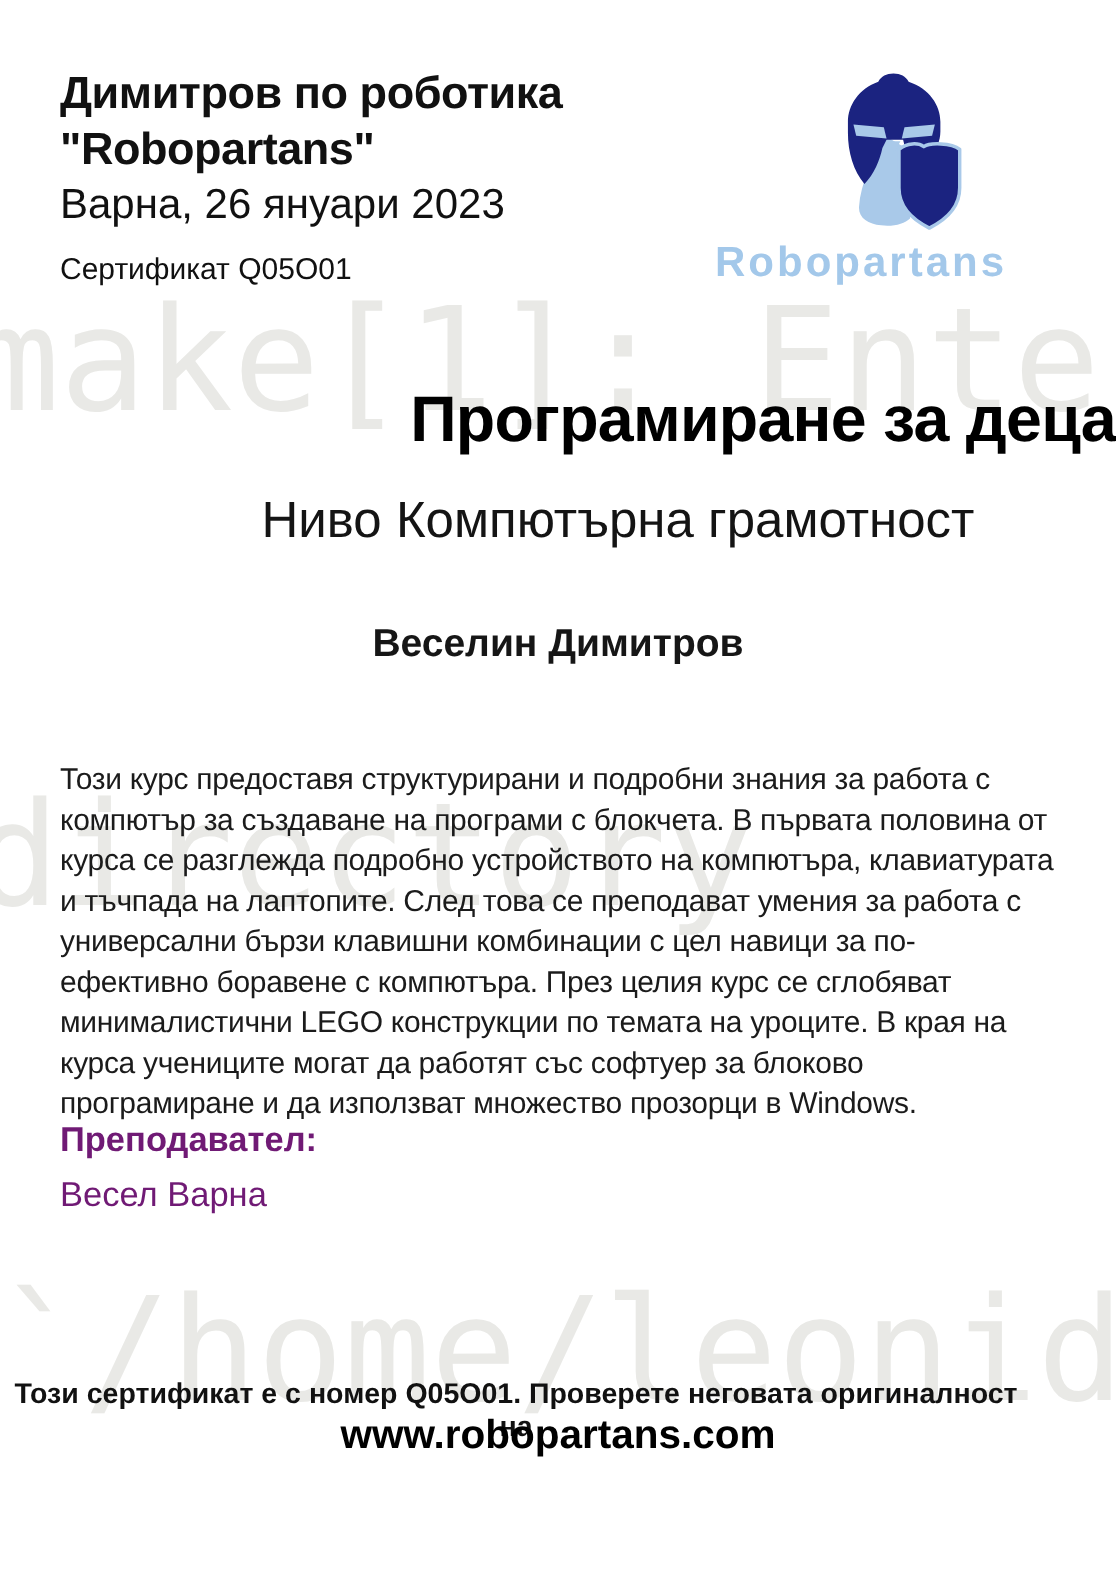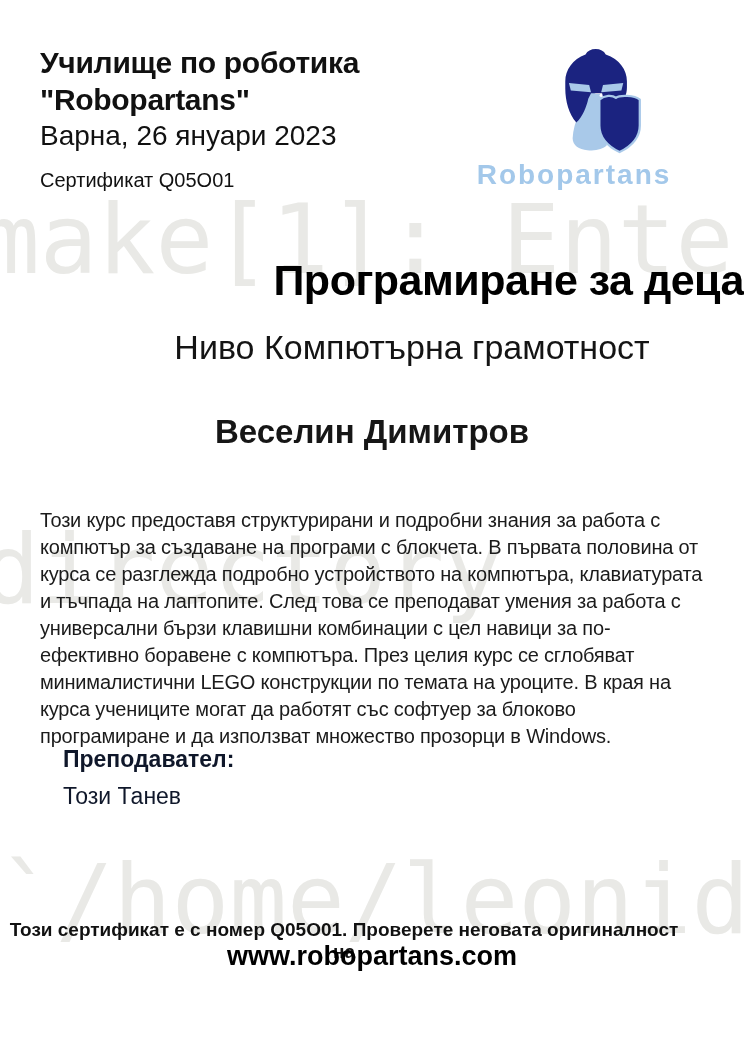--- a/index.html
+++ b/index.html
@@ -40,27 +40,27 @@
   .course-title{
     position:absolute;top:256px;left:0;width:744px;text-align:right;
     font-size:43px;font-weight:800;letter-spacing:-0.5px;color:#000;
   }
   .course-level{
     position:absolute;top:328px;left:0;width:744px;text-align:center;
     font-size:34px;font-weight:400;color:#141414;padding-left:40px;
   }
   .student-name{
     position:absolute;top:413px;left:0;width:744px;text-align:center;
-    font-size:33px;font-weight:600;color:#161616;
+    font-size:26px;font-weight:600;color:#161616;
   }
   .course-description{
     position:absolute;top:487px;left:40px;width:665px;
     font-size:20px;line-height:27px;letter-spacing:-0.2px;color:#1b1b1b;
   }
-  .teacher{position:absolute;left:40px;top:746px;color:#0f172a;margin-left:23px;}
+  .teacher{position:absolute;left:40px;top:746px;color:#701a75;}
   .teacher-label{font-size:23px;font-weight:600;}
   .teacher-name{font-size:23px;font-weight:400;margin-top:10px;}
   .verify-text{
     position:absolute;top:919px;left:0;width:688px;text-align:center;
     font-size:19px;font-weight:600;color:#111;
   }
   .website{
     position:absolute;top:941px;left:0;width:744px;text-align:center;
     font-size:27px;font-weight:600;color:#000;
   }
@@ -79,21 +79,21 @@
     
     
     
     
     
   </div>
 
   <div class="content">
 
     <div class="header-left">
-      <div class="school-line">Училище по роботика</div>
+      <div class="school-line">Димитров по роботика</div>
       <div class="school-line">"Robopartans"</div>
       <div class="location-date">Варна, 26 януари 2023</div>
       <div class="certificate-number">Сертификат Q05O01</div>
     </div>
 
     <div class="logo">
       <svg viewBox="0 0 100 115" width="92" height="112" aria-hidden="true">
 
         <path d="M34 45 C28 62 18 80 17 98 C17 106 24 110 33 111 C42 112 50 110 54 106 L56 58 Z" fill="#a9c9e9"></path>
 
@@ -111,21 +111,21 @@
     <div class="course-title">Програмиране за деца</div>
 
     <div class="course-level">Ниво Компютърна грамотност</div>
 
     <div class="student-name">Веселин Димитров</div>
 
     <p class="course-description">Този курс предоставя структурирани и подробни знания за работа с компютър за създаване на програми с блокчета. В първата половина от курса се разглежда подробно устройството на компютъра, клавиатурата и тъчпада на лаптопите. След това се преподават умения за работа с универсални бързи клавишни комбинации с цел навици за по-ефективно боравене с компютъра. През целия курс се сглобяват минималистични LEGO конструкции по темата на уроците. В края на курса учениците могат да работят със софтуер за блоково програмиране и да използват множество прозорци в Windows.</p>
 
     <div class="teacher">
       <div class="teacher-label">Преподавател:</div>
-      <div class="teacher-name">Този Танев</div>
+      <div class="teacher-name">Весел Варна</div>
     </div>
 
     <div class="verify-text">Този сертификат е с номер Q05O01. Проверете неговата оригиналност на</div>
 
     <div class="website">www.robopartans.com</div>
 
   </div>
 </div>
 
 </body></html>

